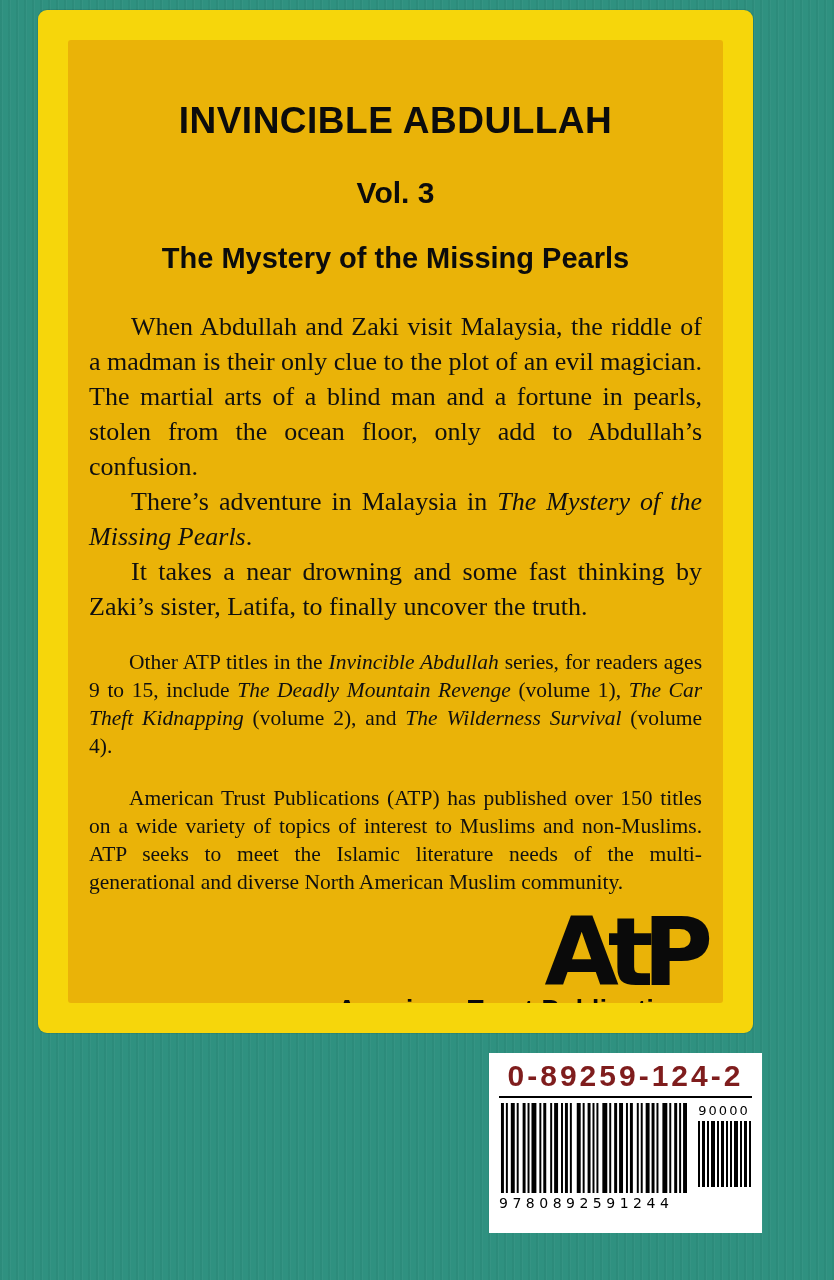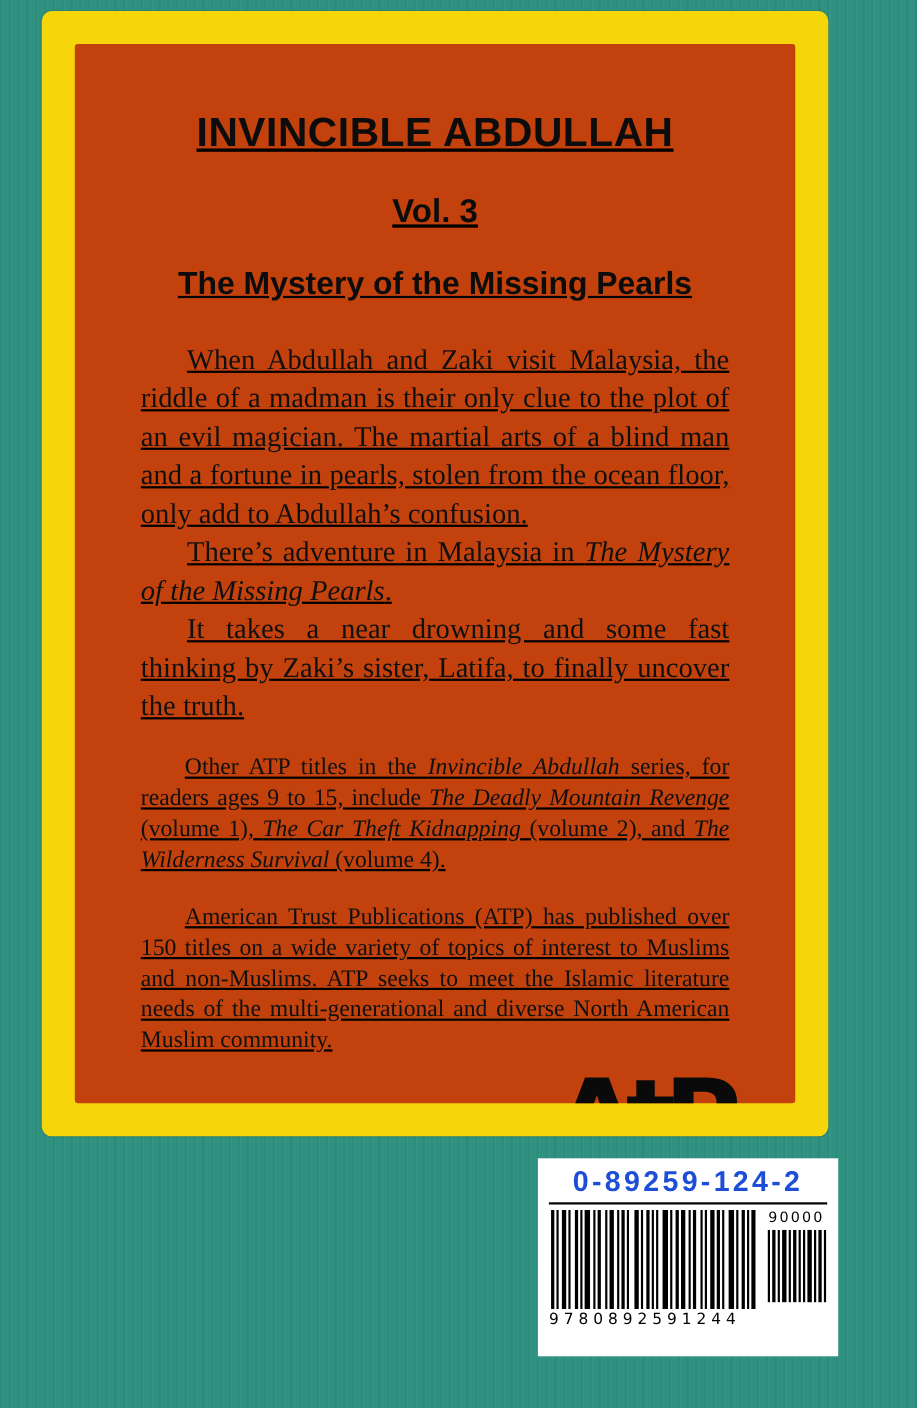--- a/index.html
+++ b/index.html
@@ -13,22 +13,22 @@
       rgba(8,66,56,0.07) 0 2px, rgba(255,255,255,0.03) 2px 3px, transparent 3px 8px);
     overflow:hidden;
   }
 
   .yellow-frame {
     position:absolute; left:38px; top:10px; width:715px; height:1023px;
     background:#f6d60b; border-radius:9px; padding:30px;
     box-shadow:0 0 0 1px rgba(0,0,0,0.08);
   }
   .panel {
-    width:100%; height:100%; background:#c2410c; border-radius:3px;
-    padding:30px 60px 0; overflow:hidden;text-decoration:underline;
+    width:100%; height:100%; background:#eab308; border-radius:3px;
+    padding:30px 21px 0; overflow:hidden;
   }
 
   .head { text-align:center; font-family:"Liberation Sans", sans-serif; color:#0c0c0c; font-weight:bold; }
   .h-title { font-size:37px; letter-spacing:0.5px; margin-top:30px; }
   .h-vol   { font-size:30px; margin-top:34px; }
   .h-sub   { font-size:29px; margin-top:32px; }
 
   .body-text { margin-top:34px; color:#101010; }
   .body-text p { font-size:26px; line-height:35px; text-align:justify; text-indent:42px; }
 
@@ -48,22 +48,22 @@
     font-family:"Liberation Sans", sans-serif; font-weight:bold;
     font-size:26px; letter-spacing:0.5px; color:#0a0a0a;
     margin-left:36px; margin-bottom:12px;
   }
 
   .barcode-box {
     position:absolute; left:489px; top:1053px; width:273px; height:180px;
     background:#ffffff; padding:6px 10px 0;
   }
   .isbn {
-    font-family:"Liberation Sans", sans-serif; font-size:26px; font-weight:bold;
-    letter-spacing:3px; text-align:center; color:#1d4ed8;
+    font-family:"Liberation Sans", sans-serif; font-size:30px; font-weight:bold;
+    letter-spacing:3px; text-align:center; color:#7f1d1d;
   }
   .rule { height:2px; background:#000; margin:3px 0 5px; }
   .bars-row { display:flex; }
   .main-code { width:188px; }
   .main-code svg { display:block; width:188px; height:90px; }
   .ean-digits {
     font-family:"DejaVu Sans", sans-serif; font-size:14px;
     letter-spacing:4.5px; text-align:left; margin-top:2px; color:#000; white-space:nowrap;
   }
   .addon { margin-left:9px; width:58px; text-align:center; }

